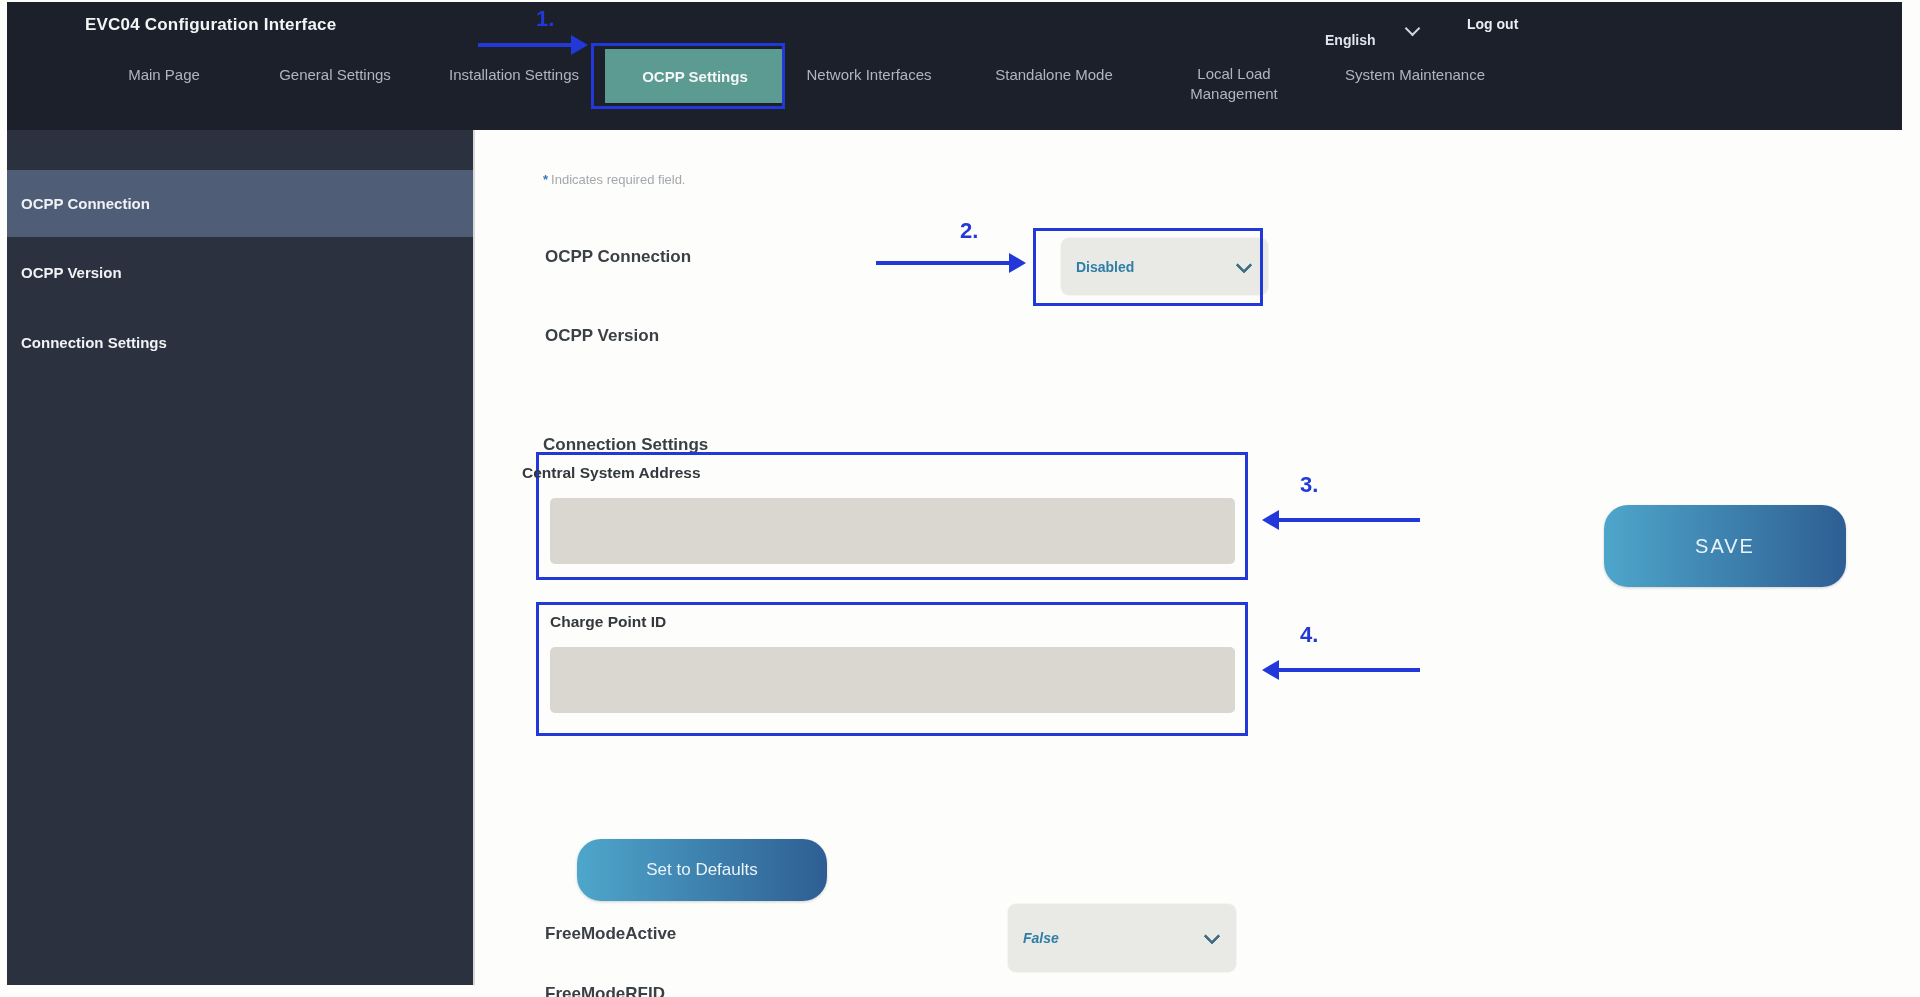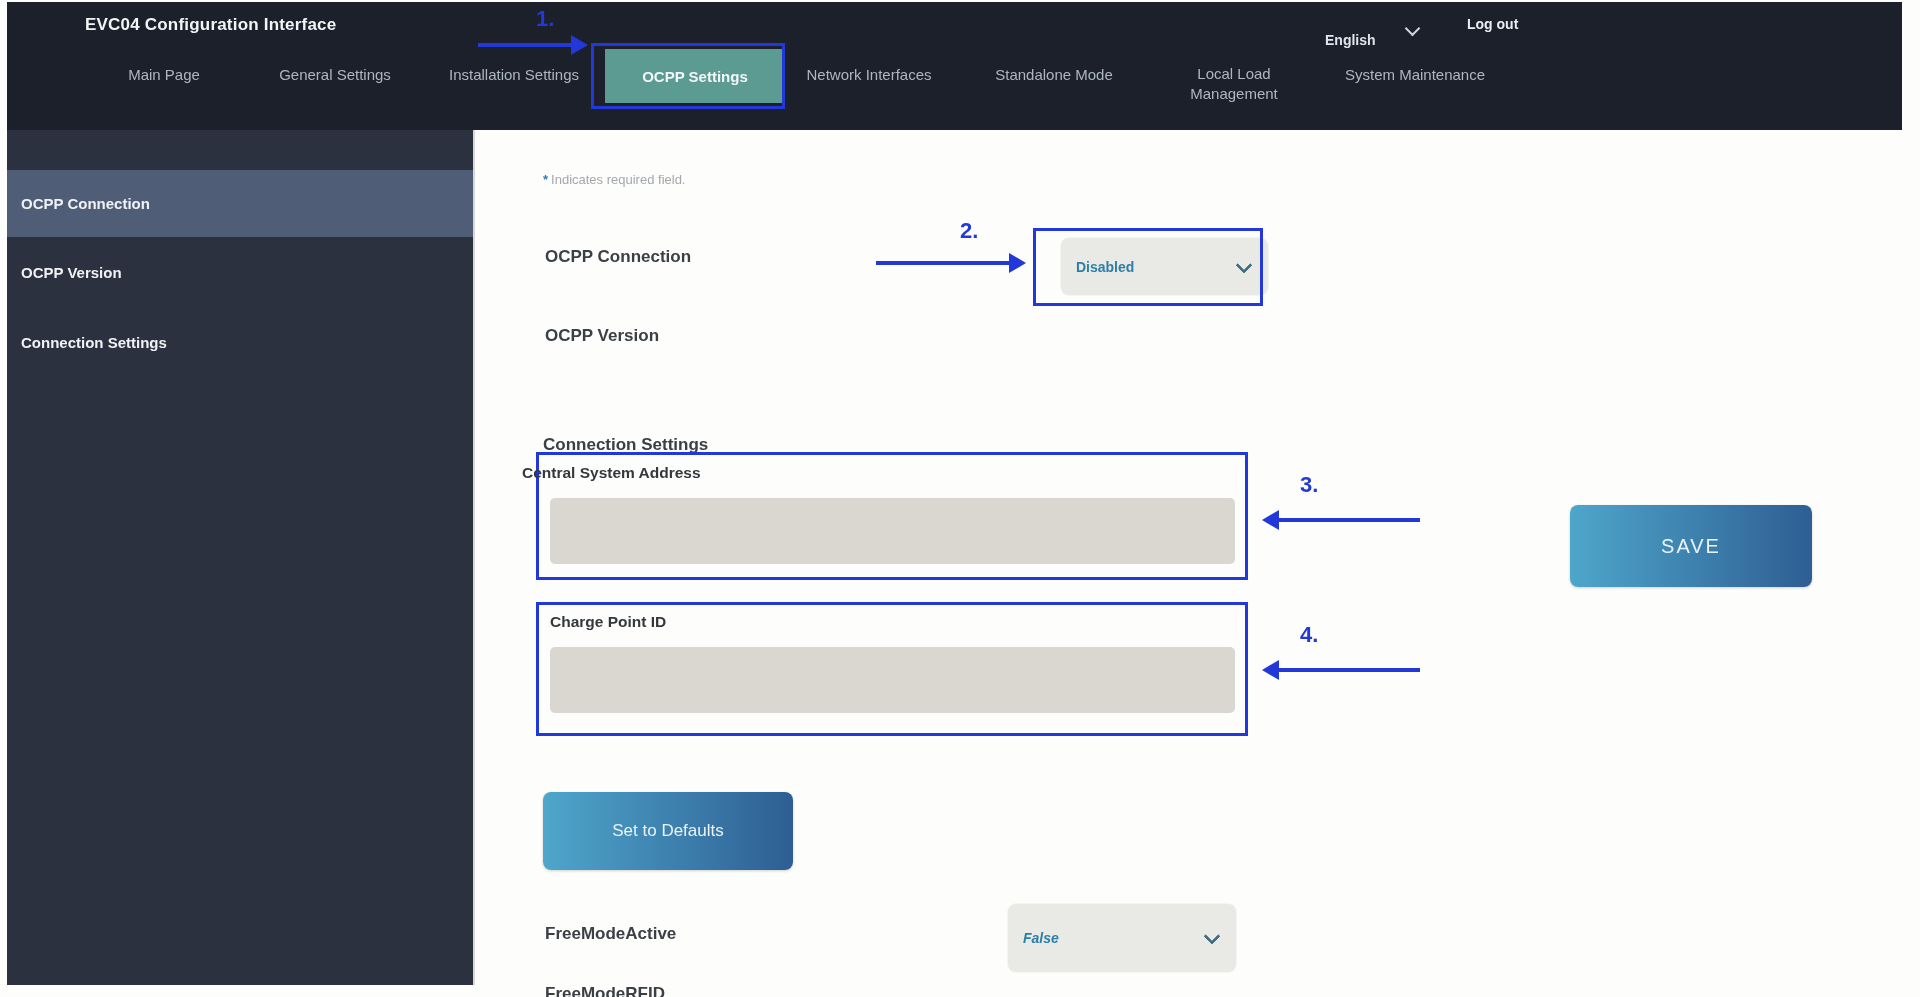--- a/index.html
+++ b/index.html
@@ -30,21 +30,21 @@
   .field-label{position:absolute; color:#3b4046; font-size:17px; font-weight:bold;}
   .section-heading{position:absolute; color:#3b4046; font-size:17px; font-weight:bold;}
 
   .dropdown{position:absolute; background:#e9e9e6; border-radius:8px; cursor:pointer; box-shadow:0 0 0 1px rgba(0,0,0,0.03);}
   .dropdown .val{position:absolute; left:15px; top:50%; transform:translateY(-50%); color:#2e7ea7; font-size:14px; font-weight:bold;}
   .dropdown .dchev{position:absolute; right:18px; top:50%; transform:translateY(-65%) rotate(45deg); width:9px; height:9px; border-right:3px solid #3f6e83; border-bottom:3px solid #3f6e83; border-radius:1px;}
 
   .input-group-label{position:absolute; color:#33383d; font-size:15.5px; font-weight:bold;}
   .text-input{position:absolute; background:#d9d7d0; border:none; border-radius:5px; outline:none; font-size:15px; color:#333; padding:0 10px; box-sizing:border-box;}
 
-  .grad-btn{position:absolute; border:none; border-radius:8px; background:linear-gradient(90deg,#4ea6cb 0%, #2e5e93 100%); color:#e9f3f8; display:flex; align-items:center; justify-content:center; cursor:pointer; box-shadow:0 1px 3px rgba(0,0,0,0.18);}
+  .grad-btn{position:absolute; border:none; border-radius:24px; background:linear-gradient(90deg,#4ea6cb 0%, #2e5e93 100%); color:#e9f3f8; display:flex; align-items:center; justify-content:center; cursor:pointer; box-shadow:0 1px 3px rgba(0,0,0,0.18);margin-left:34px;}
 
   
   .ann-box{position:absolute; border:3px solid #2338d8; background:transparent; pointer-events:none;}
   .ann-num{position:absolute; color:#2338d8; font-size:22px; font-weight:bold; pointer-events:none;}
   .arrow{position:absolute; height:4px; background:#2338d8; pointer-events:none;}
   .arrow.right::after{content:""; position:absolute; right:-16px; top:-8px; border-top:10px solid transparent; border-bottom:10px solid transparent; border-left:17px solid #2338d8;}
   .arrow.left::before{content:""; position:absolute; left:-16px; top:-8px; border-top:10px solid transparent; border-bottom:10px solid transparent; border-right:17px solid #2338d8;}
 </style>
 </head>
 <body>
@@ -114,21 +114,21 @@
   <div class="arrow left" style="left:1278px; top:518px; width:142px;"></div>
 
   <button class="grad-btn" style="left:1570px; top:505px; width:242px; height:82px; font-size:20px; letter-spacing:2px; font-family:'Liberation Sans',sans-serif;">SAVE</button>
 
   <div class="ann-box" style="left:536px; top:602px; width:706px; height:128px;"></div>
   <div class="input-group-label" style="left:550px; top:613px;">Charge Point ID</div>
   <input class="text-input" style="left: 550px; top: 647px; width: 685px; height: 66px;" value="">
   <div class="ann-num" style="left:1300px; top:622px;">4.</div>
   <div class="arrow left" style="left:1278px; top:668px; width:142px;"></div>
 
-  <button class="grad-btn" style="left:543px; top:792px; width:250px; height:78px; font-size:17px; font-family:'Liberation Sans',sans-serif;">Set to Defaults</button>
+  <button class="grad-btn" style="left:543px; top:839px; width:250px; height:62px; font-size:17px; font-family:'Liberation Sans',sans-serif;">Set to Defaults</button>
 
   <div class="field-label" style="left:545px; top:924px;">FreeModeActive</div>
   <div class="dropdown" style="left:1008px; top:904px; width:228px; height:68px;font-style:italic;">
     <span class="val">False</span>
     <span class="dchev"></span>
   </div>
 
   <div class="field-label" style="left:545px; top:984px;">FreeModeRFID</div>
 
 </div>

